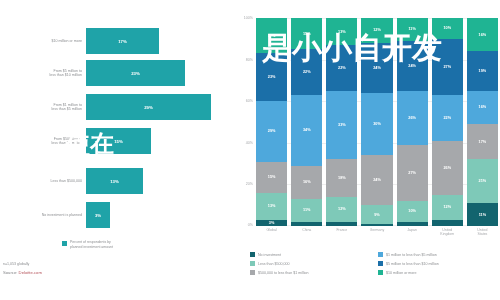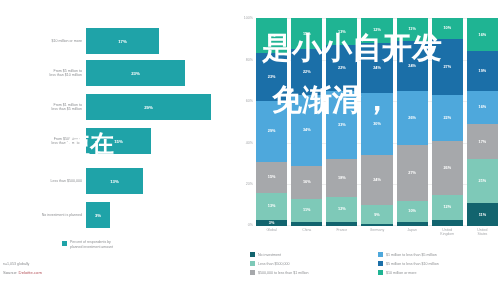--- a/index.html
+++ b/index.html
@@ -343,15 +343,14 @@
 
   <div id="source-block">
     <div id="nval">n=1,053 globally</div>
     <div id="source-line">
       <span>Source: </span><span id="source-link">Deloitte.com</span>
     </div>
   </div>
 
   <div class="cn" style="left:66px;top:128px;font-size:24px;">使在</div>
   <div class="cn" style="left:262px;top:28px;font-size:30px;">是小小自开发</div>
-  <div class="cn" style="left:272px;top:80px;font-size:30px;">免渐滑，</div>
 
 </div>
 
 </body></html>

